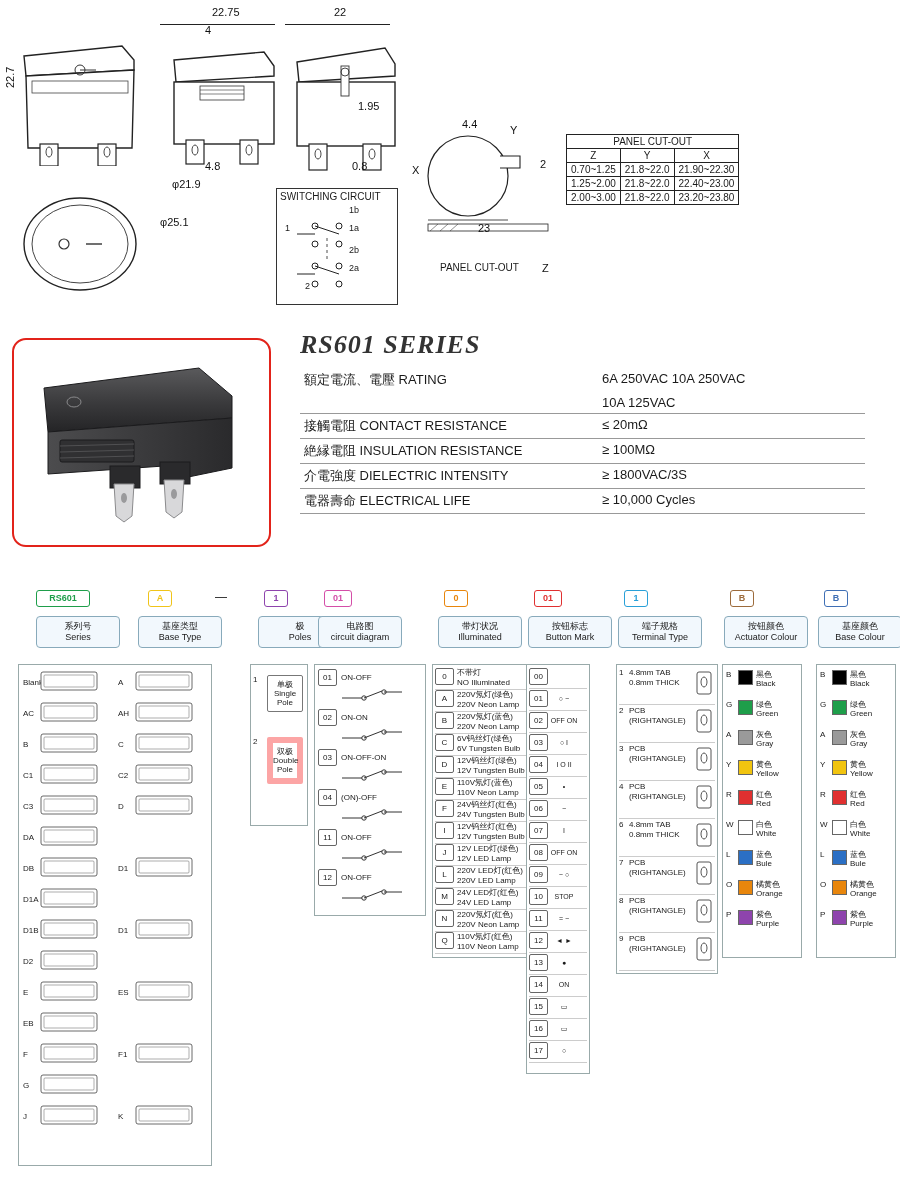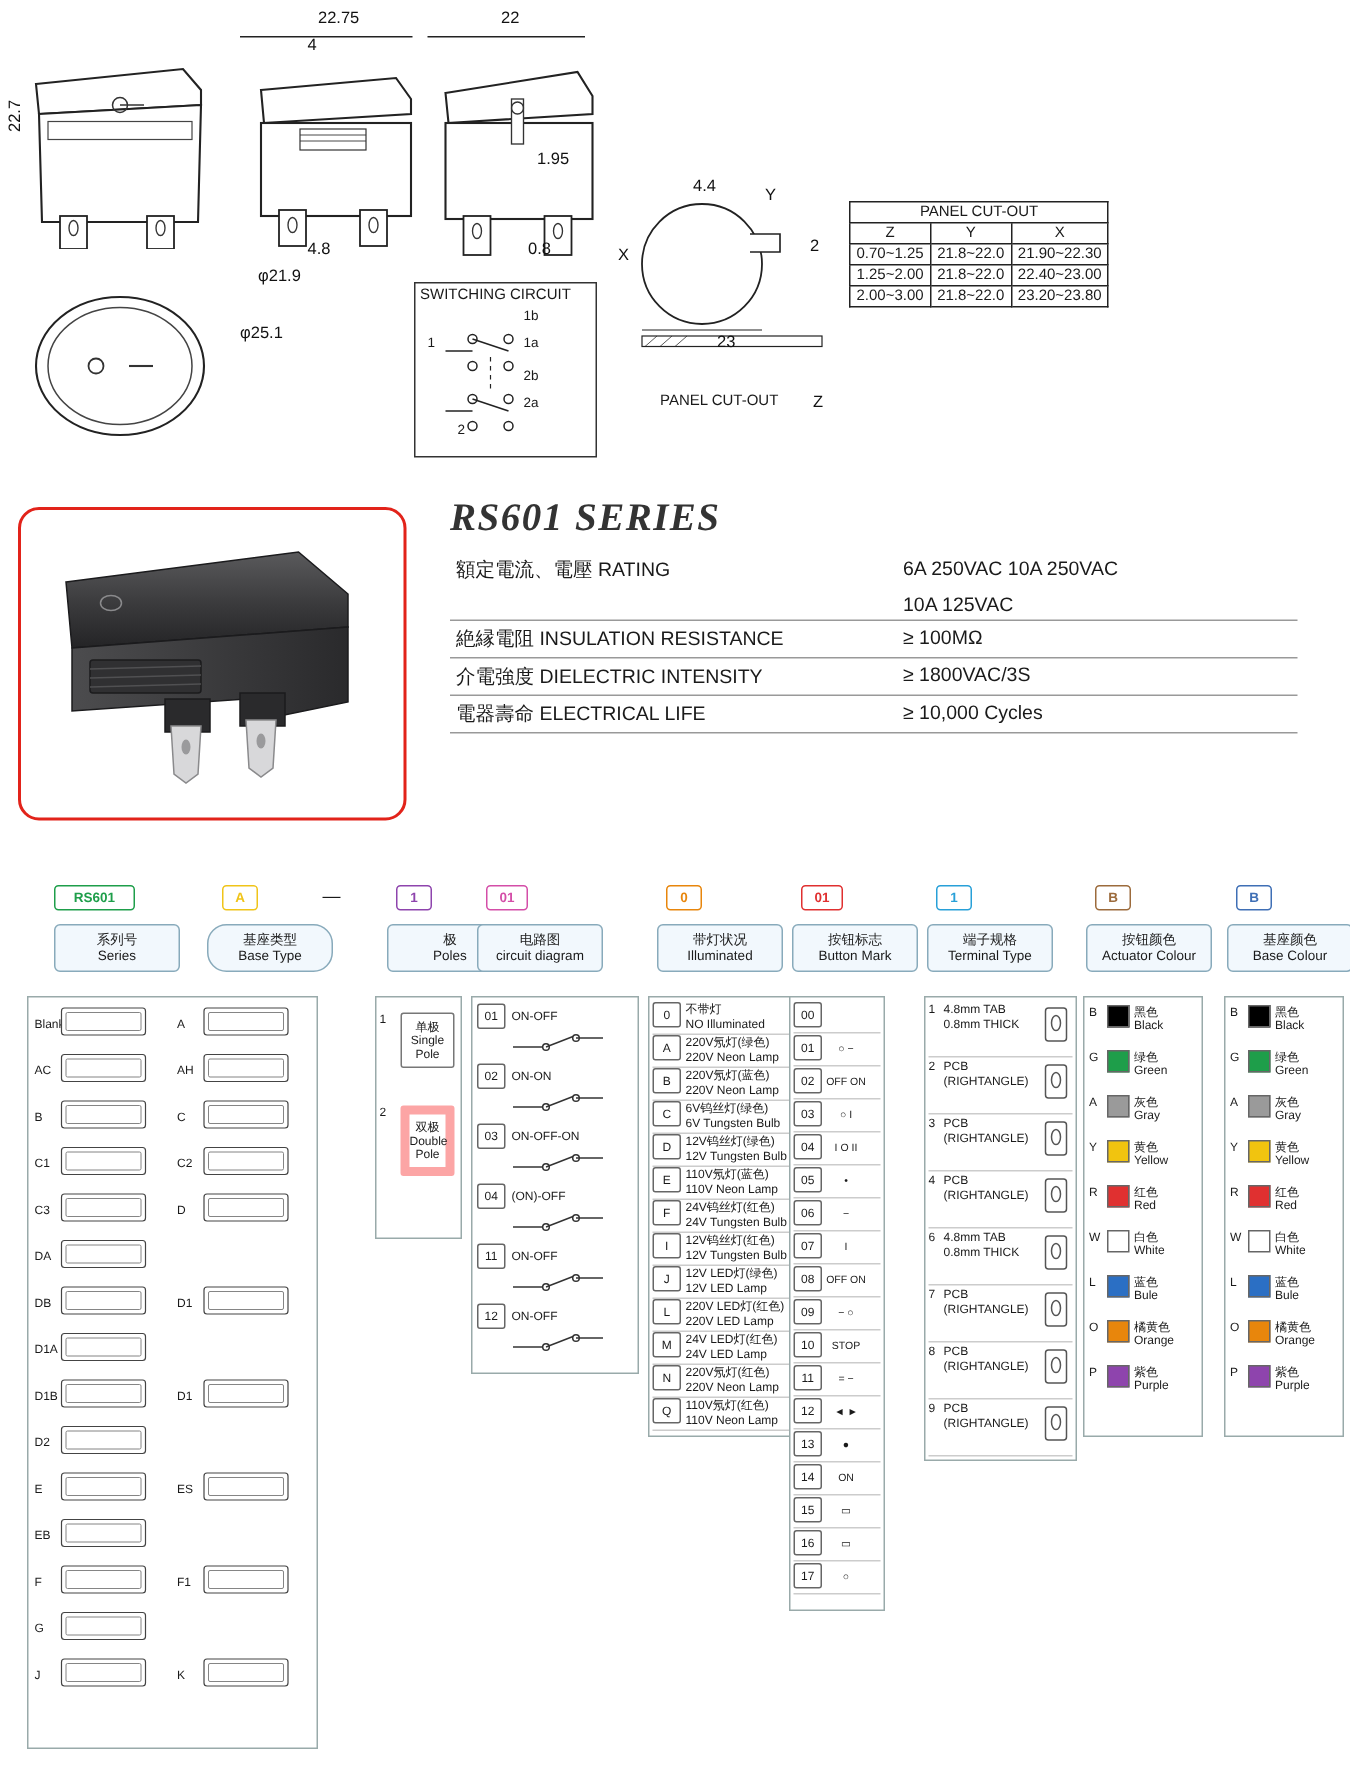--- a/index.html
+++ b/index.html
@@ -217,20 +217,24 @@
     <tbody>
         <tr>
       <td>額定電流、電壓 RATING</td>
       <td>6A 250VAC     10A 250VAC</td>
     </tr>
     <tr>
       <td class="specline"></td>
       <td class="specline">10A 125VAC</td>
     </tr>
     <tr>
+      <td class="specline">接觸電阻 CONTACT RESISTANCE</td>
+      <td class="specline">≤ 20mΩ</td>
+    </tr>
+    <tr>
       <td class="specline">絶縁電阻 INSULATION RESISTANCE</td>
       <td class="specline">≥ 100MΩ</td>
     </tr>
     <tr>
       <td class="specline">介電強度 DIELECTRIC INTENSITY</td>
       <td class="specline">≥ 1800VAC/3S</td>
     </tr>
     <tr>
       <td class="specline">電器壽命 ELECTRICAL LIFE</td>
       <td class="specline">≥ 10,000 Cycles</td>
@@ -252,21 +256,21 @@
       <div class="abs codebox" style="left: 606px; top: 0px; width: 22px; border-color: rgb(40, 160, 216);"><span style="color:#28a0d8;font-weight:bold">1</span></div>
       <div class="abs codebox" style="left: 712px; top: 0px; width: 22px; border-color: rgb(156, 107, 60);"><span style="color:#9c6b3c;font-weight:bold">B</span></div>
       <div class="abs codebox" style="left: 806px; top: 0px; width: 22px; border-color: rgb(63, 111, 181);"><span style="color:#3f6fb5;font-weight:bold">B</span></div>
     </div>
 
   <div id="catRow" style="position:relative;height:42px;margin-top:6px;">
       <div class="abs catbox" style="left: 18px; top: 0px; width: 78px;">
         <div>系列号</div>
         <div>Series</div>
       </div>
-      <div class="abs catbox" style="left: 120px; top: 0px; width: 78px; border-radius: 13px;">
+      <div class="abs catbox" style="left: 120px; top: 0px; width: 78px;">
         <div>基座类型</div>
         <div>Base Type</div>
       </div>
       <div class="abs catbox" style="left: 240px; top: 0px; width: 78px;">
         <div>极</div>
         <div>Poles</div>
       </div>
       <div class="abs catbox" style="left: 300px; top: 0px; width: 78px;">
         <div>电路图</div>
         <div>circuit diagram</div>

